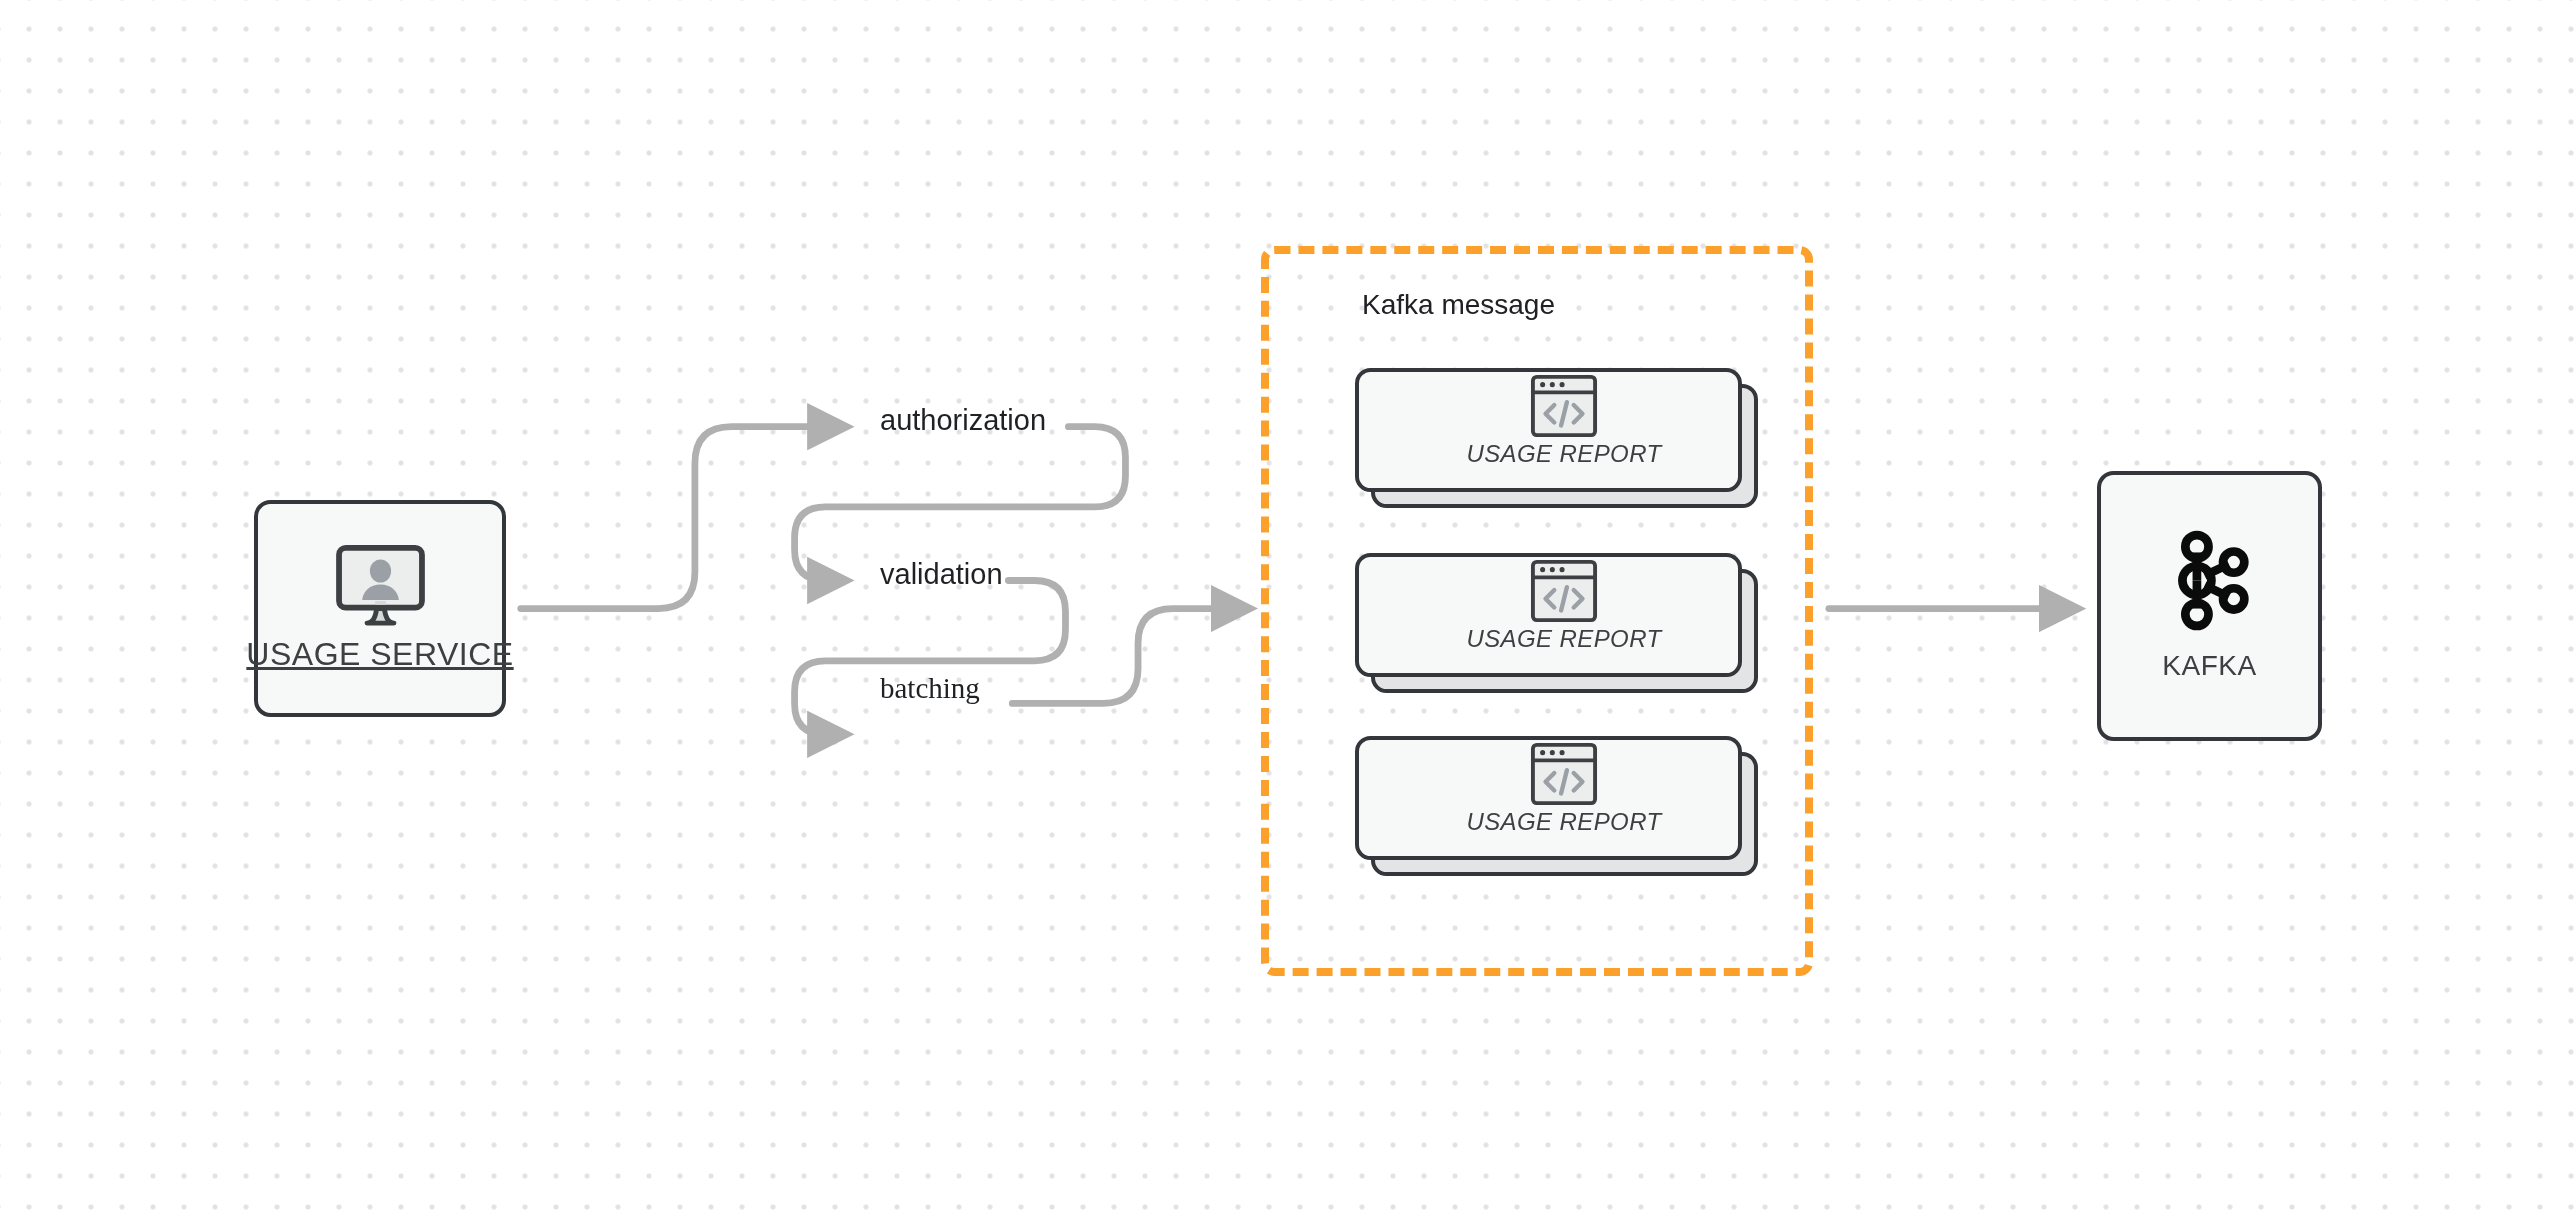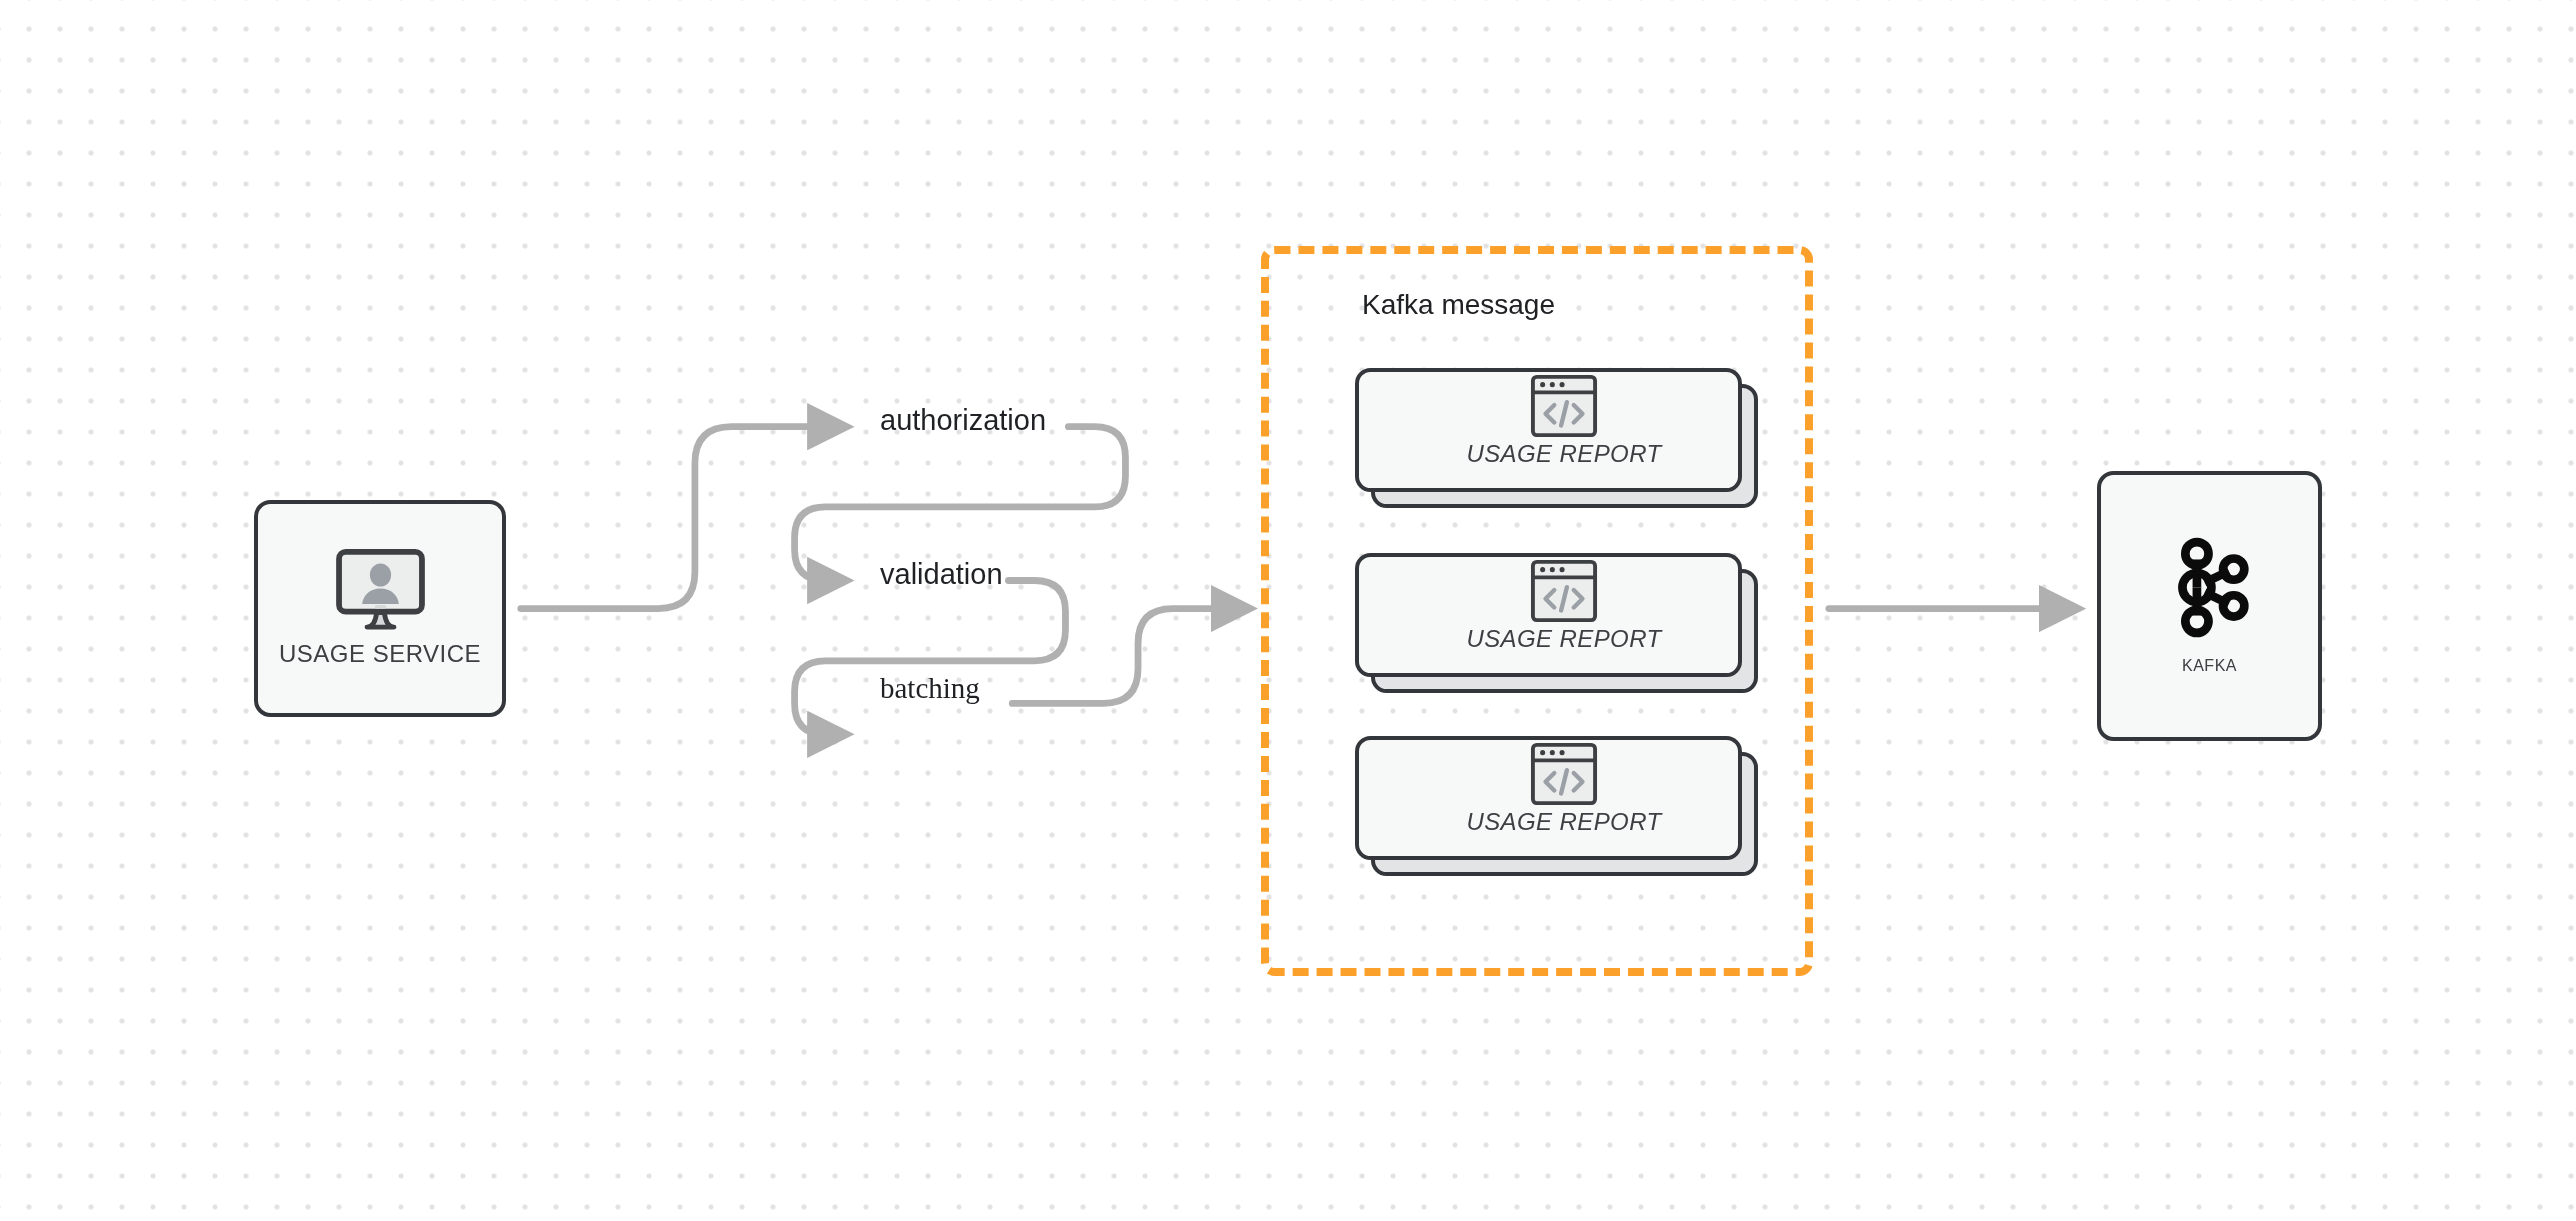--- a/index.html
+++ b/index.html
@@ -51,36 +51,37 @@
   }
 
   
   #usage-service-node {
     left: 254px;
     top: 500px;
     width: 252px;
     height: 217px;
   }
   #usage-service-node .node-label {
-    font-size: 24px;
+    font-size: 32px;
     margin-top: 10px;
+    text-decoration: underline;
   }
 
   
   .monitor-icon { width: 91px; height: 81px; display: block; }
 
   
   #kafka-node {
     left: 2097px;
     top: 471px;
     width: 225px;
     height: 270px;
   }
   #kafka-node .node-label {
-    font-size: 16px;
+    font-size: 28px;
     margin-top: 19.4px;
   }
   .kafka-icon { width: 89px; height: 101px; display: block; }
 
   
   #kafka-message-group {
     position: absolute;
     left: 1261px;
     top: 246px;
     width: 552px;

